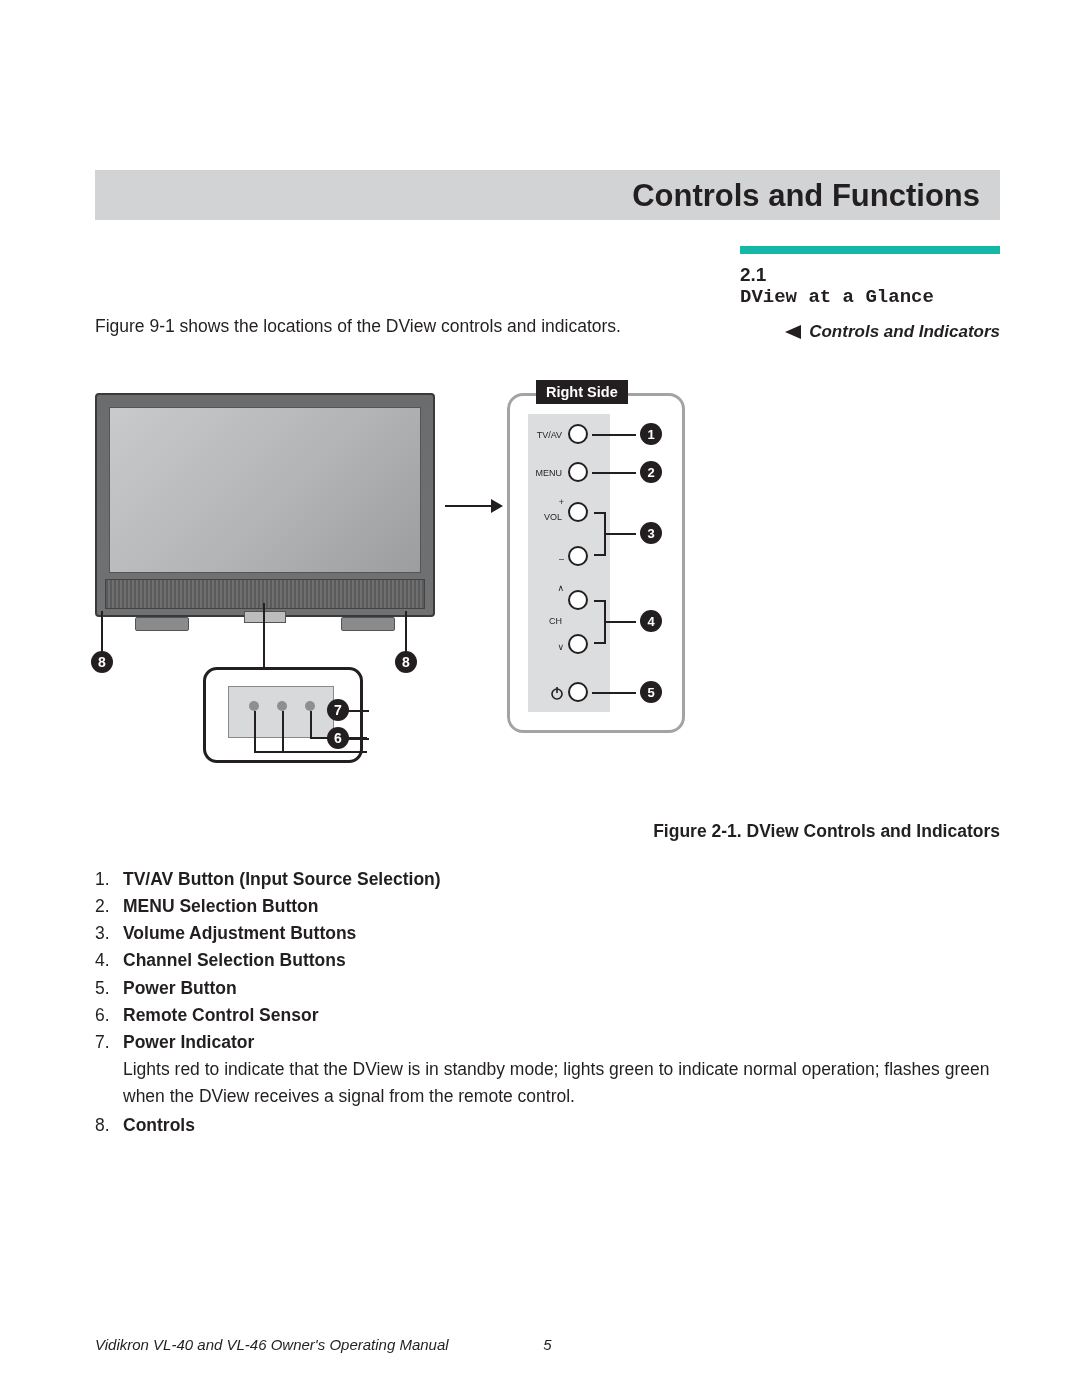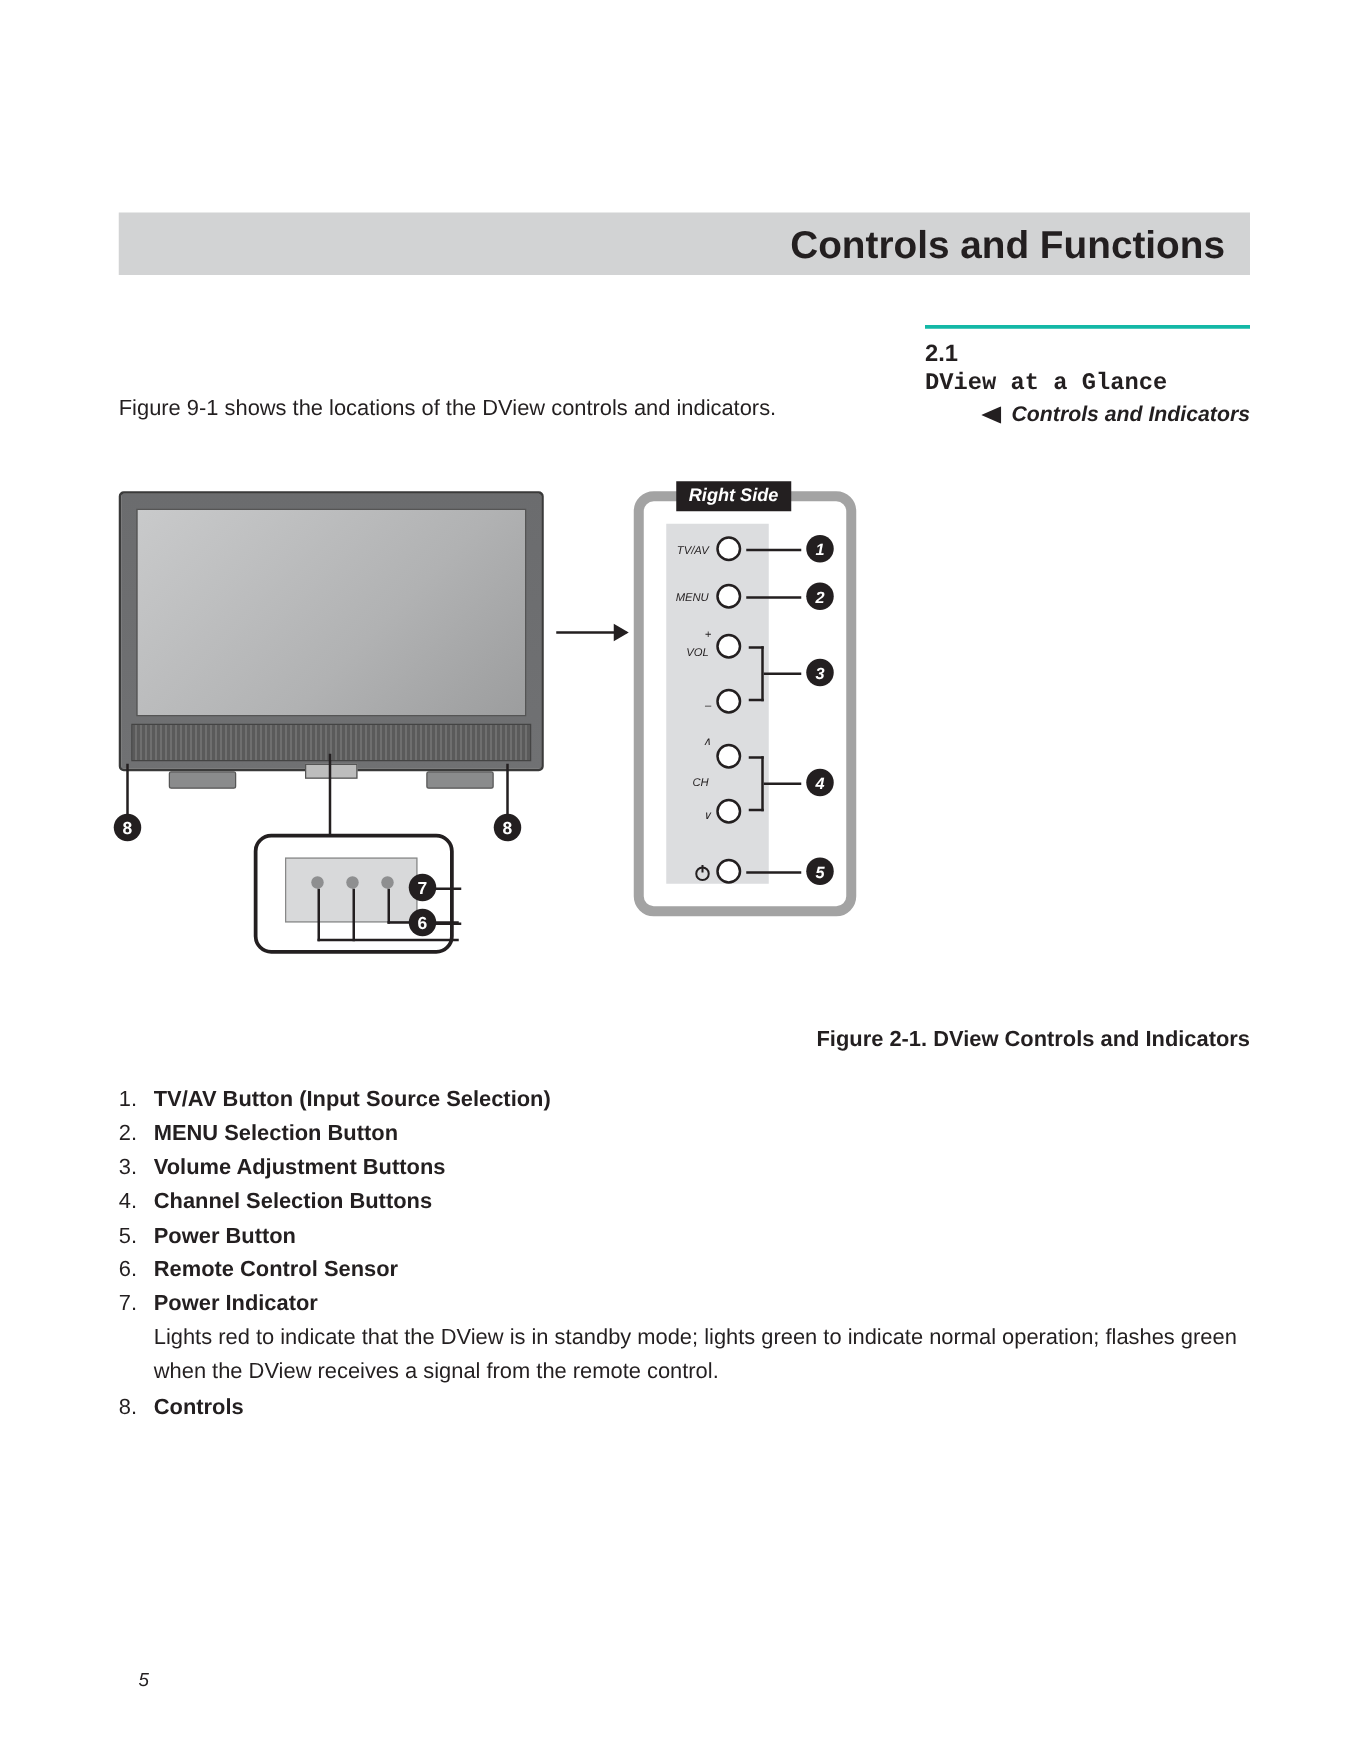--- a/index.html
+++ b/index.html
@@ -22,23 +22,23 @@
     padding: 8px 20px 6px 20px;
     text-align: right;
     font-weight: 700;
     font-size: 31px;
     color: #231f20;
     margin-bottom: 48px;
   }
   .section-header-wrap {
     position: absolute;
     right: 80px;
-    top: 260px;
+    top: 246px;
     width: 260px;
-    border-top: 3px solid #14b8a6;
+    border-top: 8px solid #14b8a6;
     padding-top: 10px;
   }
   .section-num { font-weight: 700; font-size: 19px; }
   .section-title { font-weight: 700; font-size: 19px; font-family: Liberation Mono, monospace; }
   .intro-line {
     margin-top: 96px;
     font-size: 17.5px;
   }
   .sidenote {
     position: absolute;
@@ -143,24 +143,23 @@
     border-bottom: 7px solid transparent;
   }
 
   
   .panel {
     position: absolute;
     left: 412px;
     top: 14px;
     width: 178px;
     height: 340px;
-    border: 8px solid #a3a3a3;
+    border: 3px solid #a3a3a3;
     border-radius: 16px;
     background: #fff;
-    font-style: italic;
   }
   .panel-tab {
     position: absolute;
     top: -16px; left: 26px;
     background: #231f20; color: #fff;
     font-weight: 700; font-size: 14.5px;
     padding: 4px 10px;
     font-family: Arial, sans-serif;
   }
   .panel-strip {
@@ -363,17 +362,18 @@
         <span class="bold">Power Indicator</span>
       </div>
     <div class="desc">Lights red to indicate that the DView is in standby mode; lights green to indicate normal operation; flashes green when the DView receives a signal from the remote control.</div>
     <div class="item">
         <span class="num">8.</span>
         <span class="bold">Controls</span>
       </div>
   </div>
 
   <div class="footer">
+    <div class="left">Vidikron VL-40 and VL-46 Owner's Operating Manual</div>
     <div class="pnumtext">5</div>
     <div class="right"></div>
   </div>
 
 </div>
 
 </body></html>

